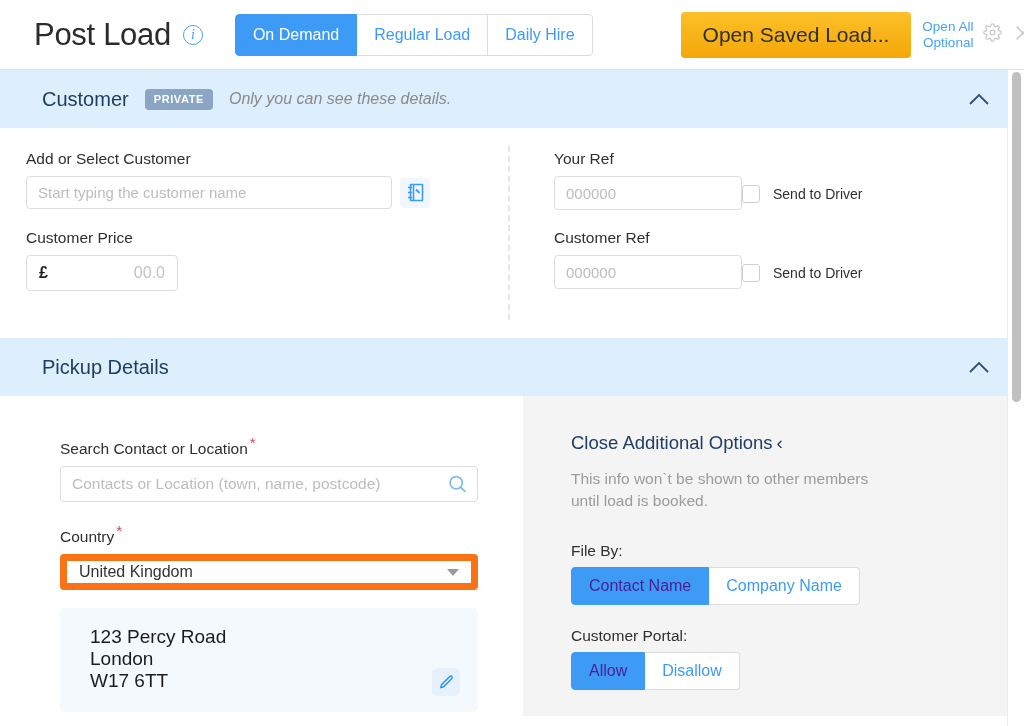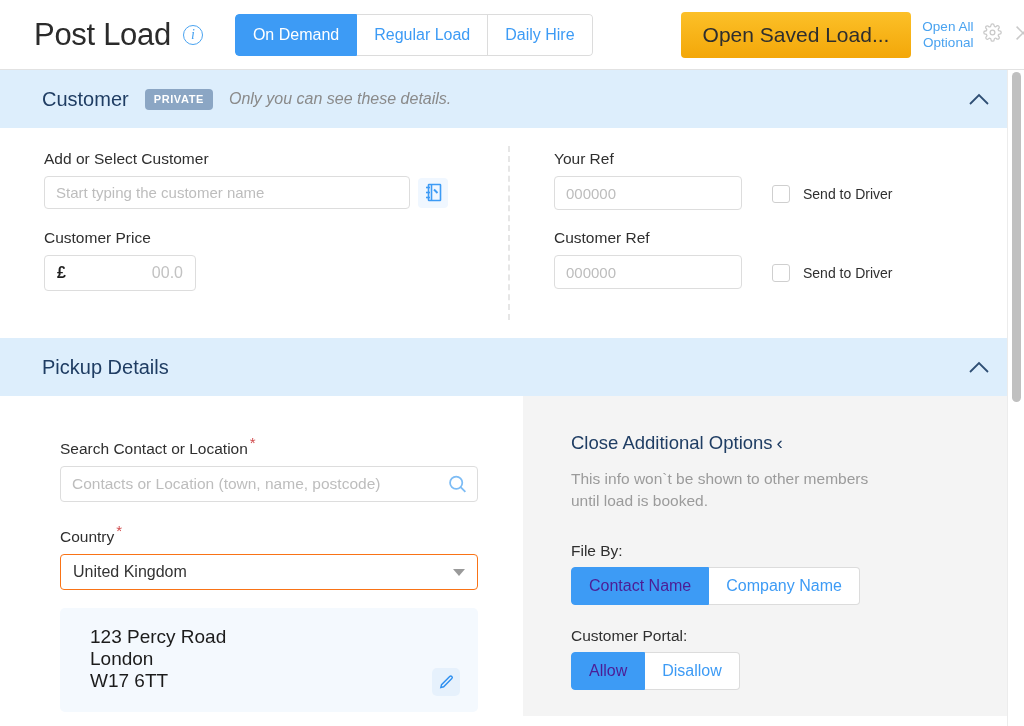--- a/index.html
+++ b/index.html
@@ -152,21 +152,21 @@
   }
 
   
   .customer-body {
     position: relative;
     background: #ffffff;
     display: flex;
     padding: 22px 0 26px 0;
     height: 210px;
   }
-  .col-left-cust { width: 508px; padding-left: 44px; }
+  .col-left-cust { width: 508px; padding-left: 26px; }
   .col-right-cust { flex: 1; padding-left: 46px; }
   .vdivider {
     position: absolute;
     left: 508px;
     top: 18px;
     bottom: 18px;
     width: 0;
     border-left: 2px dashed #e6e6e6;
   }
 
@@ -228,21 +228,21 @@
   .checkbox {
     width: 18px; height: 18px;
     border: 1.5px solid #cfcfcf;
     border-radius: 3px;
     background: #fff;
     cursor: pointer;
     flex: 0 0 auto;
   }
   .check-label { font-size: 14px; color: #2f2f2f; white-space: nowrap; }
 
-  .ref-block { display: flex; align-items: flex-end; gap: 30px; }
+  .ref-block { display: flex; align-items: flex-end; }
 
   
   .pickup-body {
     display: flex;
     height: 320px;
     padding-left: 18px;
   }
   .pickup-left {
     width: 505px;
     background: #ffffff;
@@ -260,21 +260,21 @@
     position: absolute;
     right: 10px; top: 50%;
     transform: translateY(-50%);
     cursor: pointer;
     display: flex;
   }
 
   .select-wrap { position: relative; width: 418px; }
   .select-box {
     height: 36px;
-    border: 1px solid #f97316;
+    border: 7px solid #f97316;
     border-radius: 4px;
     background: #ffffff;
     display: flex;
     align-items: center;
     padding: 0 12px;
     font-size: 16px;
     color: #333;
     cursor: pointer;
   }
   .caret-down {

